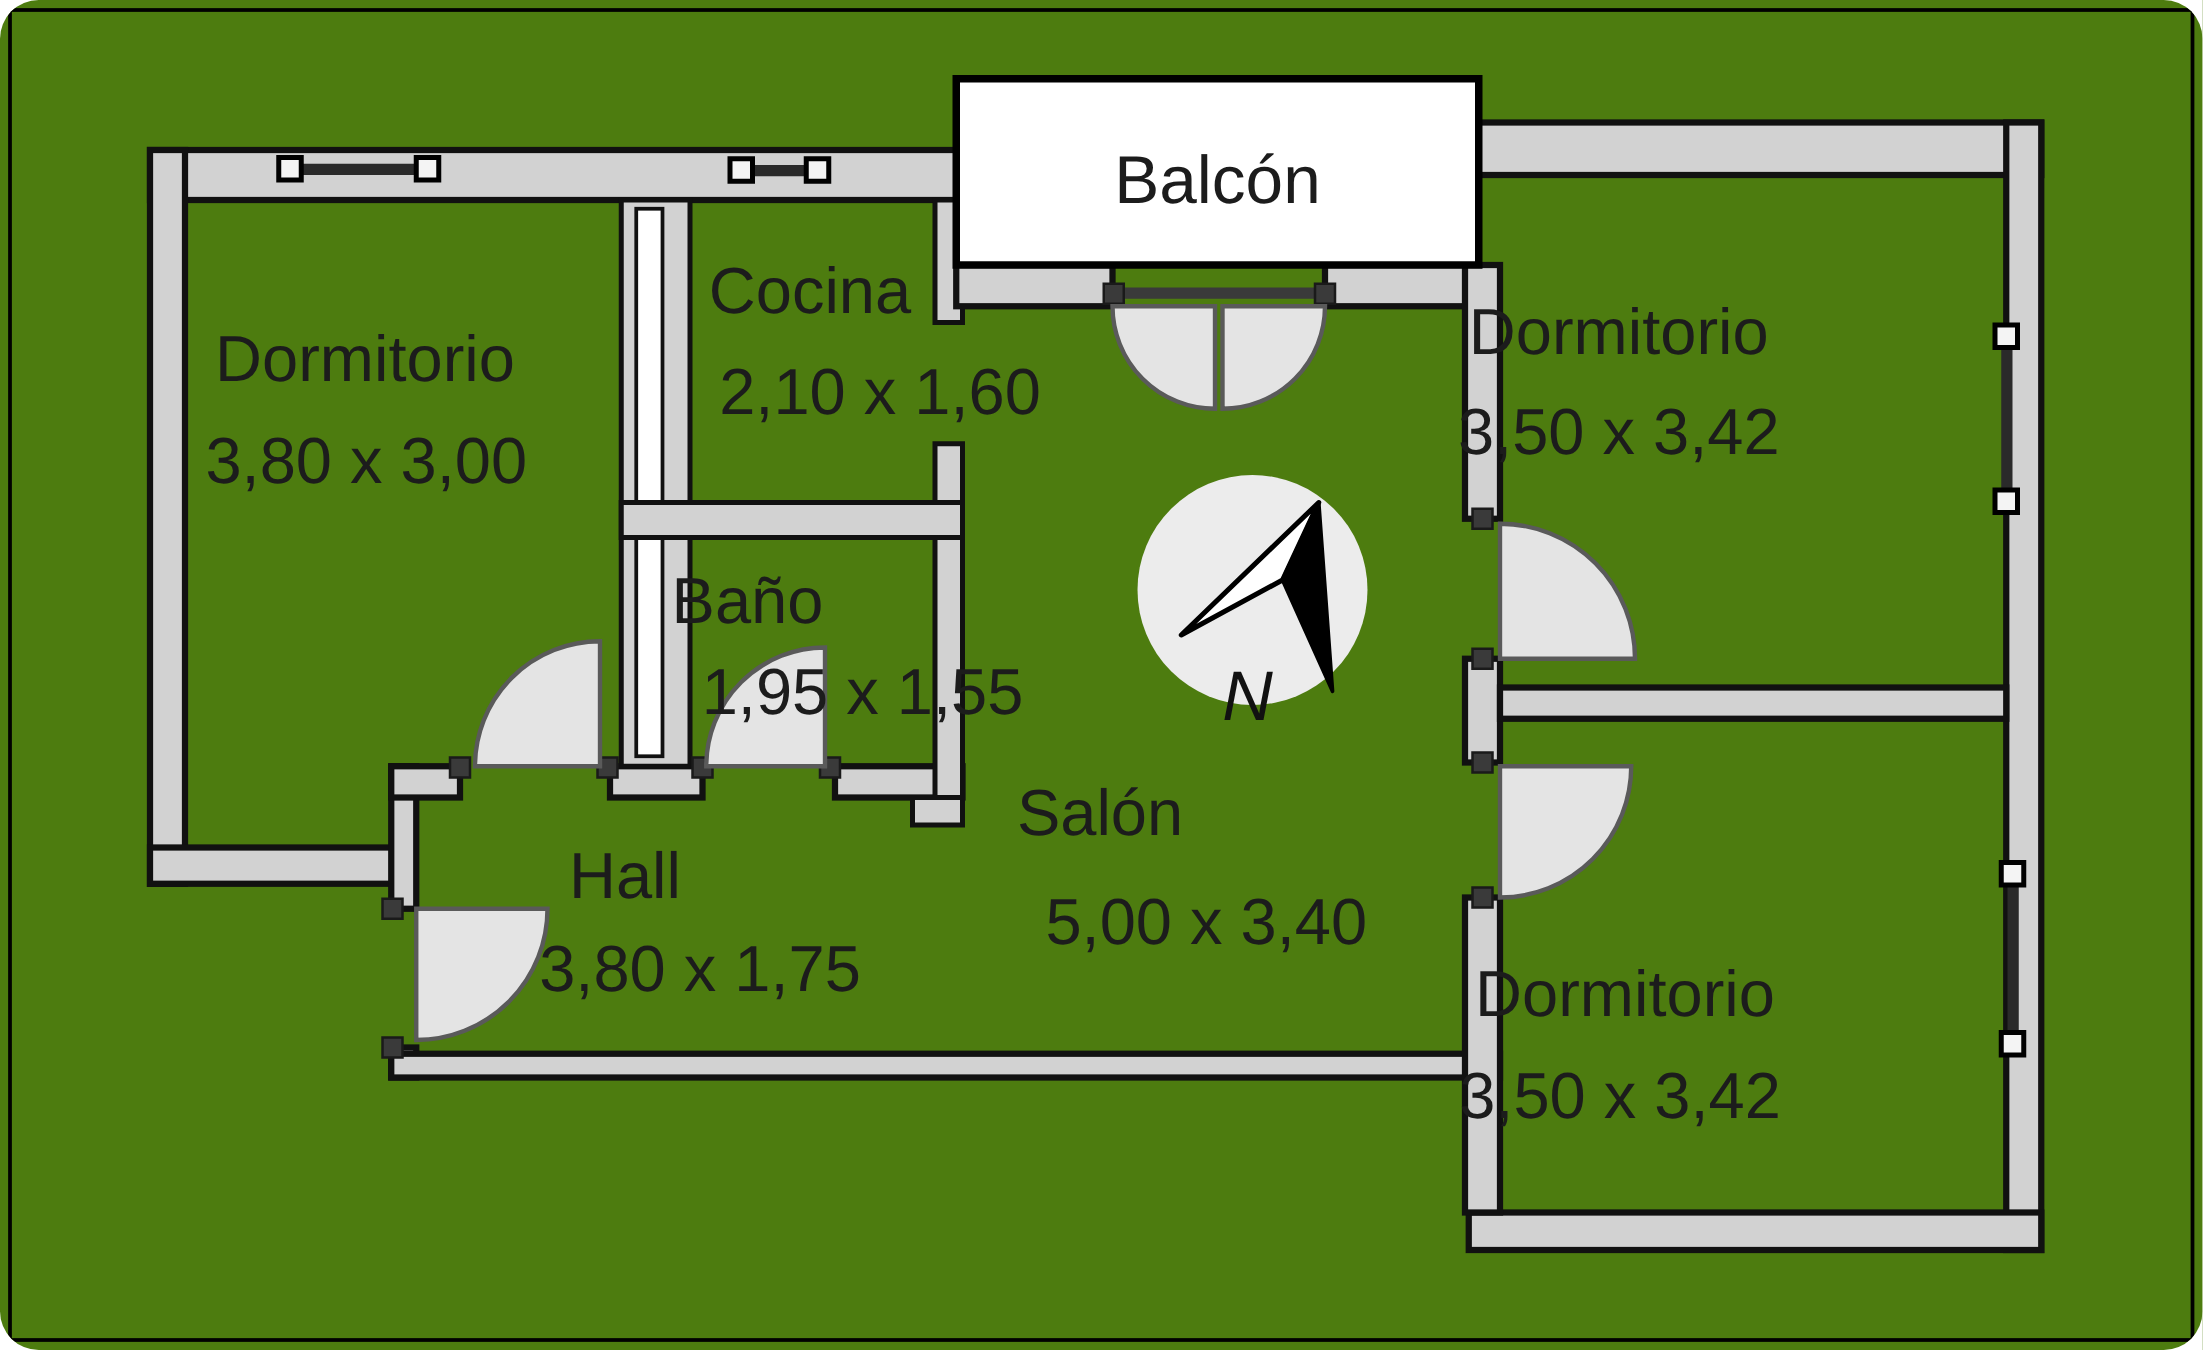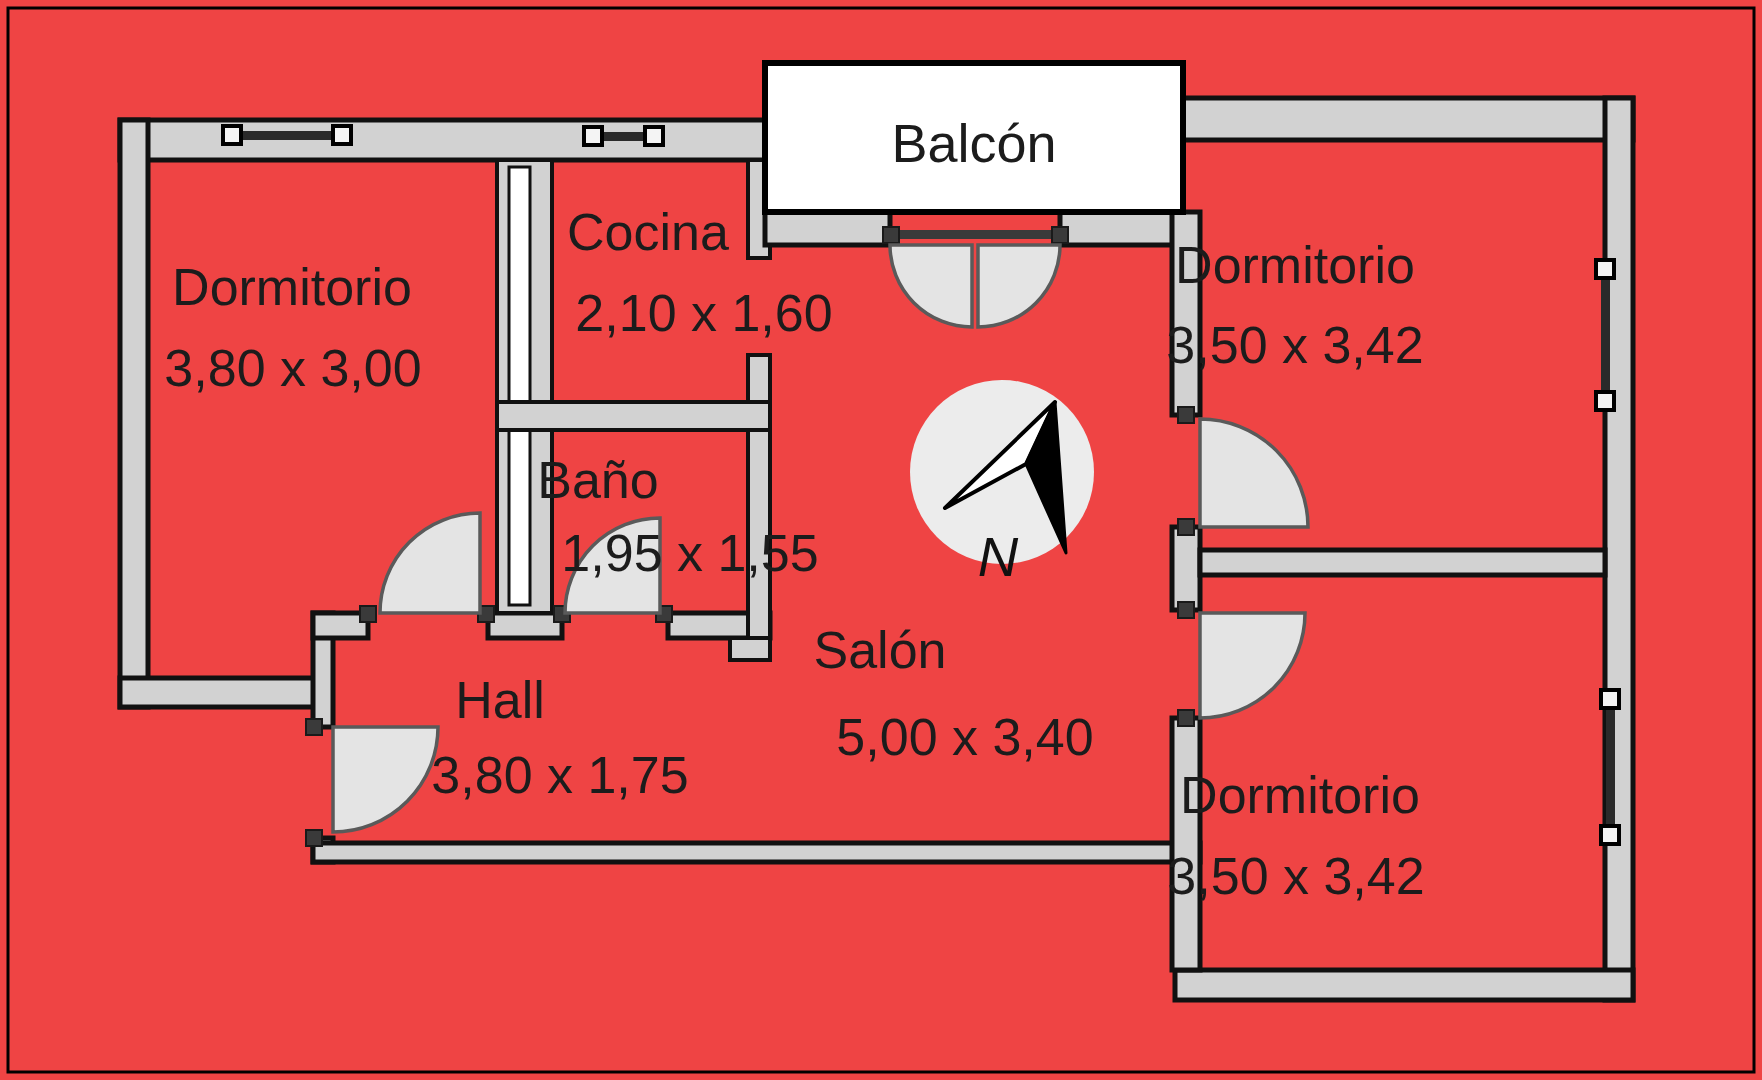--- a/index.html
+++ b/index.html
@@ -1,17 +1,17 @@
 <!DOCTYPE html>
 <html><head>
 <meta charset="utf-8">
 <style>
   html,body{margin:0;padding:0;background:#ffffff;}
   body{font-family:"Liberation Sans", sans-serif;}
-  .stage{position:relative;width:1762px;height:1080px;background:#ef4444;overflow:hidden;}
+  .stage{position:relative;width:1762px;height:1080px;background:#4d7c0f;overflow:hidden;border-radius:31px;}
   svg{display:block;}
   .wall{fill:#d2d2d2;stroke:#111111;stroke-width:5;}
   .wall-thin{fill:#d2d2d2;stroke:#111111;stroke-width:4;}
   .shaft{fill:#ffffff;stroke:#111111;stroke-width:3;}
   .door{fill:#e4e4e4;stroke:#5a5a5a;stroke-width:3.5;}
   .jamb{fill:#3a3a3a;stroke:#1a1a1a;stroke-width:2;}
   .win-cap{fill:#f4f4f4;stroke:#000000;stroke-width:4;}
   .win-bar{fill:#2a2a2a;}
   .room-label{font-size:52px;fill:#1c1c1c;text-anchor:middle;}
   .balcony-label{font-size:54px;fill:#1c1c1c;text-anchor:middle;}

